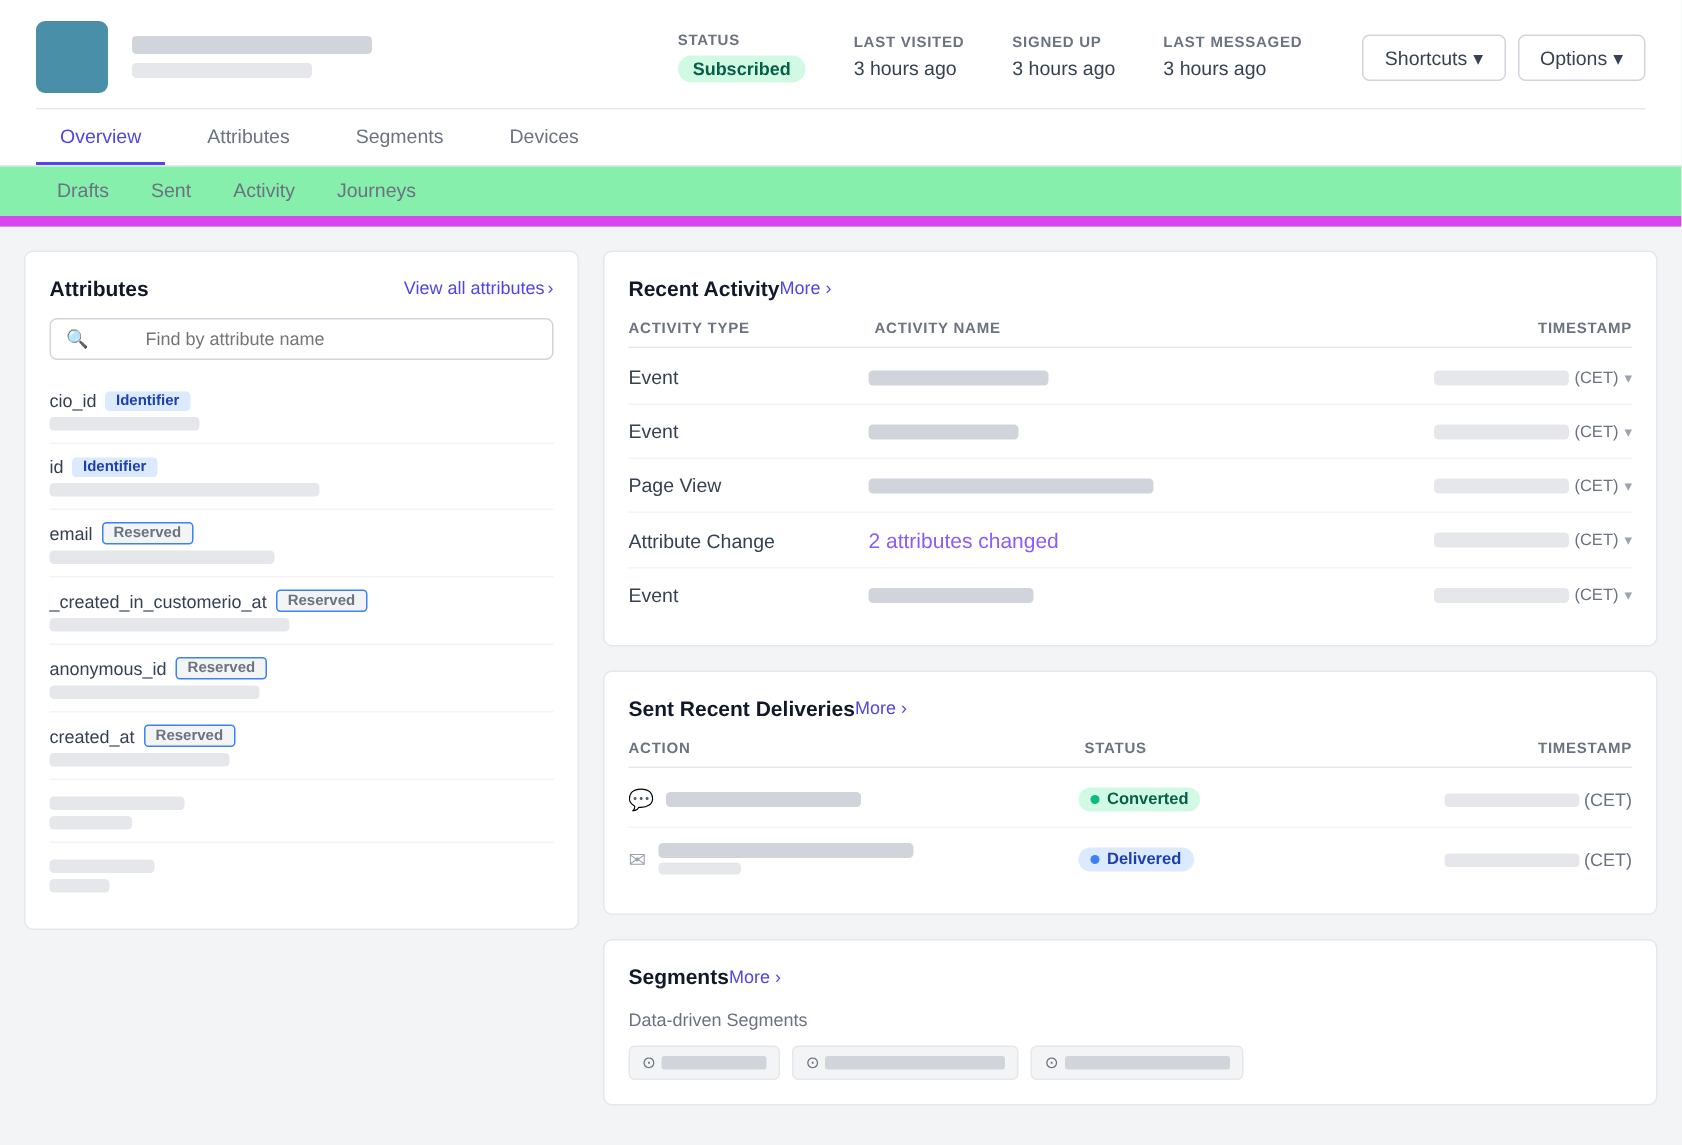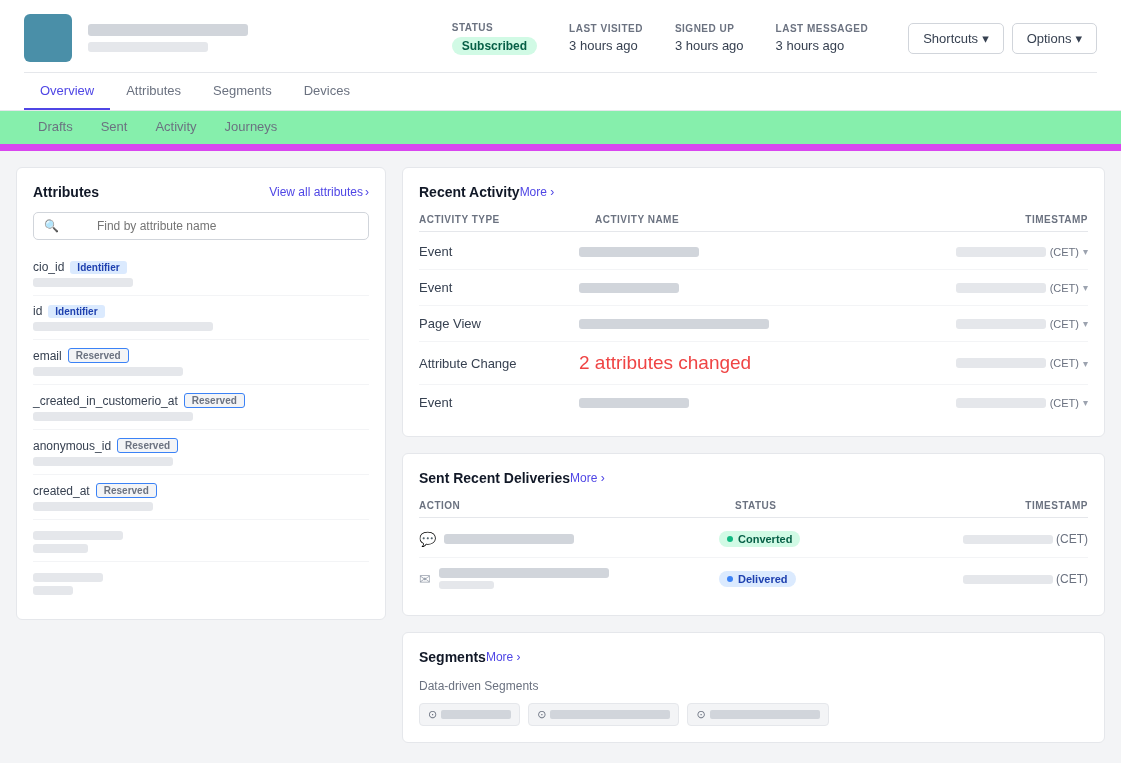--- a/index.html
+++ b/index.html
@@ -70,21 +70,21 @@
       border: 1px solid #d1d5db;
       background: #fff;
       cursor: pointer;
       font-size: 13px;
       font-weight: 500;
       color: #374151;
     }
 
     .nav-tabs {
       display: flex;
-      gap: 0;
+      gap: 12px;
       border-top: 1px solid #e5e7eb;
     }
 
     .nav-tab {
       padding: 10px 16px;
       font-size: 13px;
       color: #6b7280;
       cursor: pointer;
       border-bottom: 2px solid transparent;
       font-weight: 500;
@@ -203,21 +203,21 @@
       justify-content: flex-start;
       align-items: center;
       margin-bottom: 14px;
     }
 
     .card-title { font-size: 14px; font-weight: 600; color: #111827; }
     .more-link { font-size: 12px; color: #4f46e5; cursor: pointer; }
 
     .table-header {
       display: flex;
-      gap: 16px;
+      gap: 4px;
       padding: 0 0 6px;
       border-bottom: 1px solid #e5e7eb;
       margin-bottom: 2px;
     }
 
     .th {
       font-size: 10px;
       font-weight: 600;
       color: #6b7280;
       text-transform: uppercase;
@@ -479,21 +479,21 @@
         </div>
         <div class="cell-ts">
           <div class="ts-placeholder" style="width:90px"></div>
           <span style="color:#6b7280;font-size:11px">(CET)</span>
           <span class="chevron-icon">▾</span>
         </div>
       </div>
       <div class="table-row">
         <span class="cell-type">Attribute Change</span>
         <div class="cell-name">
-          <span style="font-size:19px;color:#ef4444">2 attributes changed</span>
+          <span style="font-size:14px;color:#8b5cf6">2 attributes changed</span>
         </div>
         <div class="cell-ts">
           <div class="ts-placeholder" style="width:90px"></div>
           <span style="color:#6b7280;font-size:11px">(CET)</span>
           <span class="chevron-icon">▾</span>
         </div>
       </div>
       <div class="table-row">
         <span class="cell-type">Event</span>
         <div class="cell-name">

